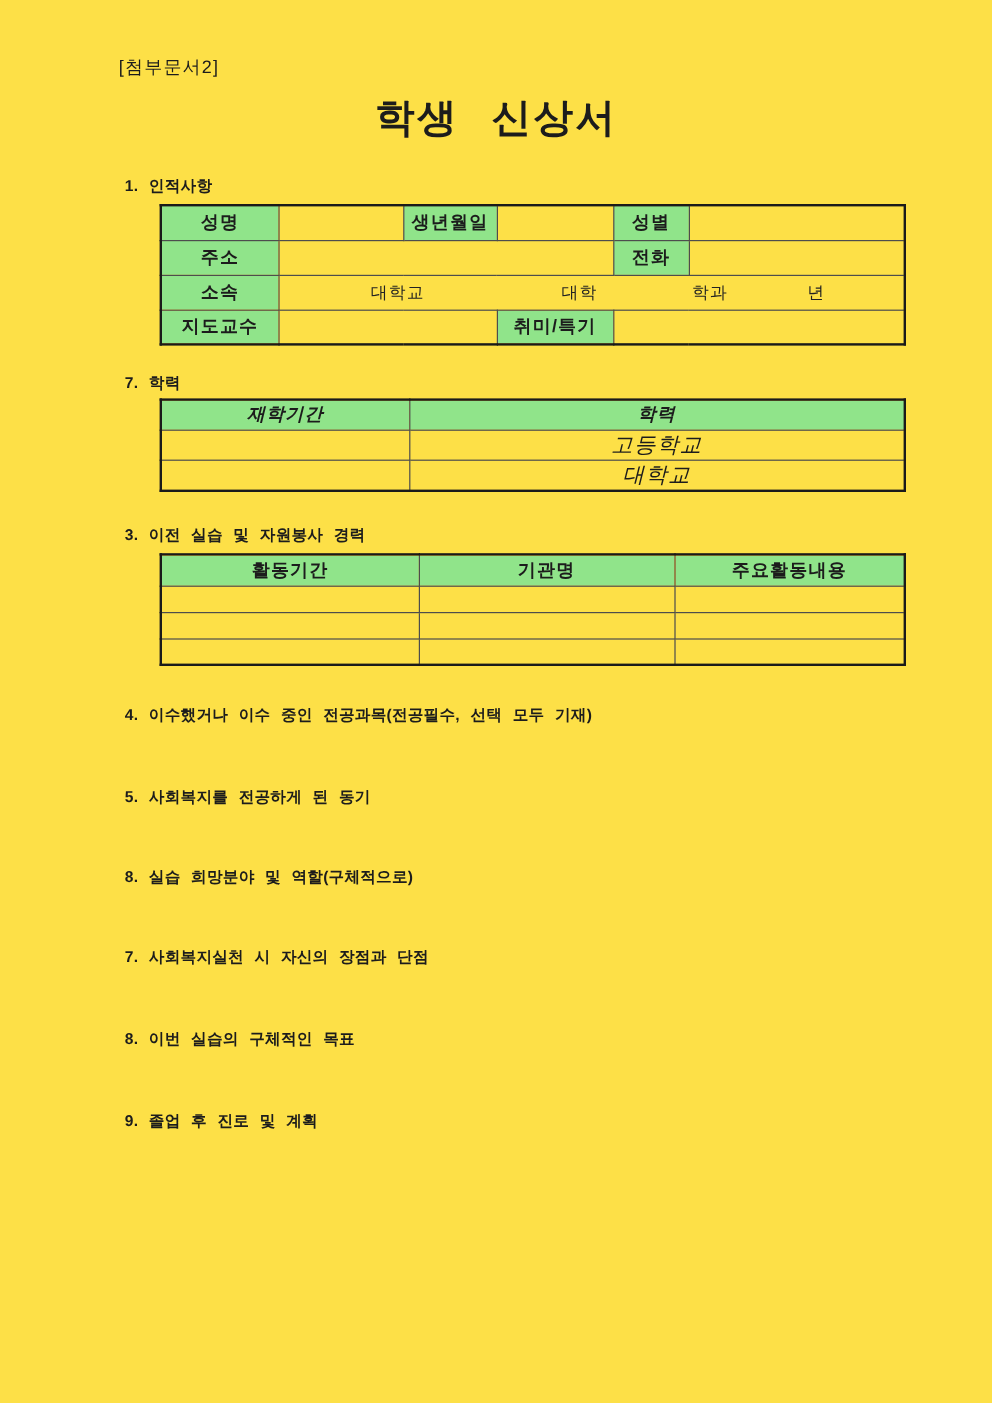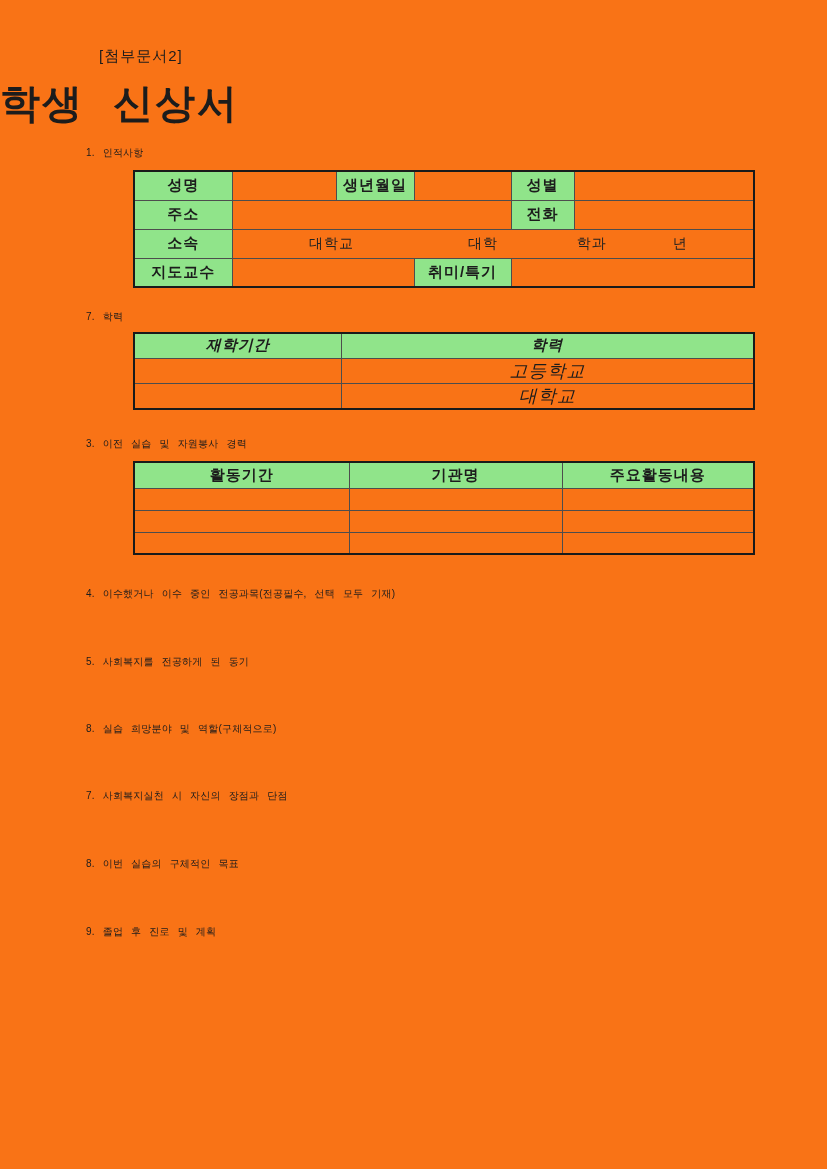--- a/index.html
+++ b/index.html
@@ -6,40 +6,42 @@
     --cell-green:#90e48a;
     --border-dark:#1a1a1a;
     --ink:#1c1c1c;
   }
   *{box-sizing:border-box;}
   html,body{margin:0;padding:0;background:#e8e8e8;}
   .page{
     position:relative;
     width:827px;height:1169px;
     margin:0 auto;
-    background:#f97316;
+    background:#fde047;
     font-family:"Liberation Sans","DejaVu Sans",sans-serif;
     color:var(--ink);
     overflow:hidden;
   }
   .doc-tag{
     position:absolute;left:99px;top:47px;
     font-size:15px;letter-spacing:1px;
   }
   .title{
     position:absolute;left:0;right:0;top:76px;margin:0;
-    font-size:40px;font-weight:bold;
+    text-align:center;
+    font-size:33px;font-weight:bold;
     letter-spacing:2px;word-spacing:16px;
   }
   .heading{
-    position:absolute;left:86px;
-    font-size:10px;
+    position:absolute;left:104px;
+    font-size:13px;
     word-spacing:5px;
     letter-spacing:0.2px;
     white-space:nowrap;
+    font-weight:bold;
   }
   table.tbl{
     position:absolute;left:100px;width:620px;
     border-collapse:collapse;table-layout:fixed;
     border:2px solid var(--border-dark);
     font-size:15px;
     margin-left:33px;
   }
   table.tbl td{
     border:1px solid #4d4d4d;

